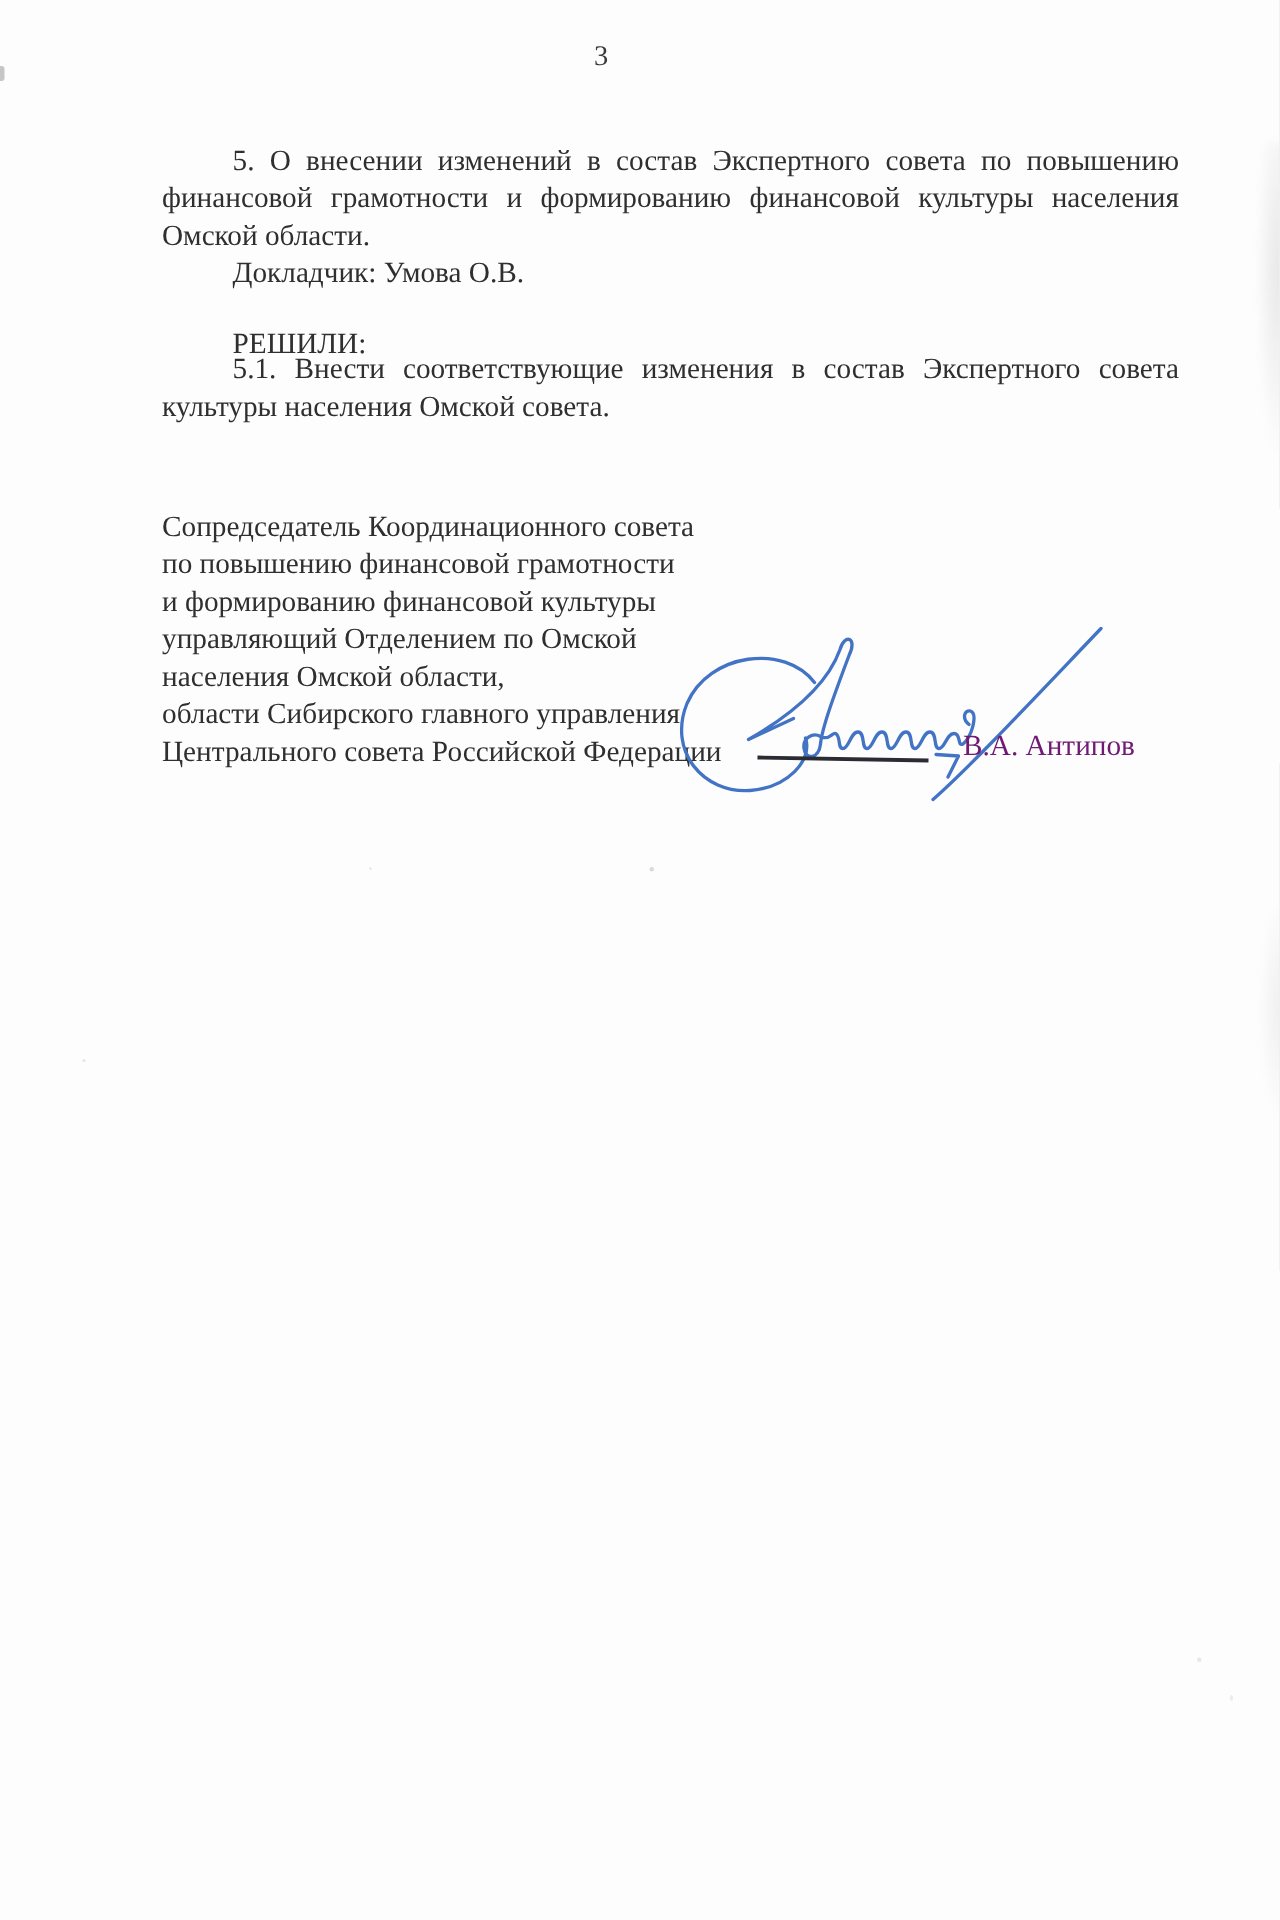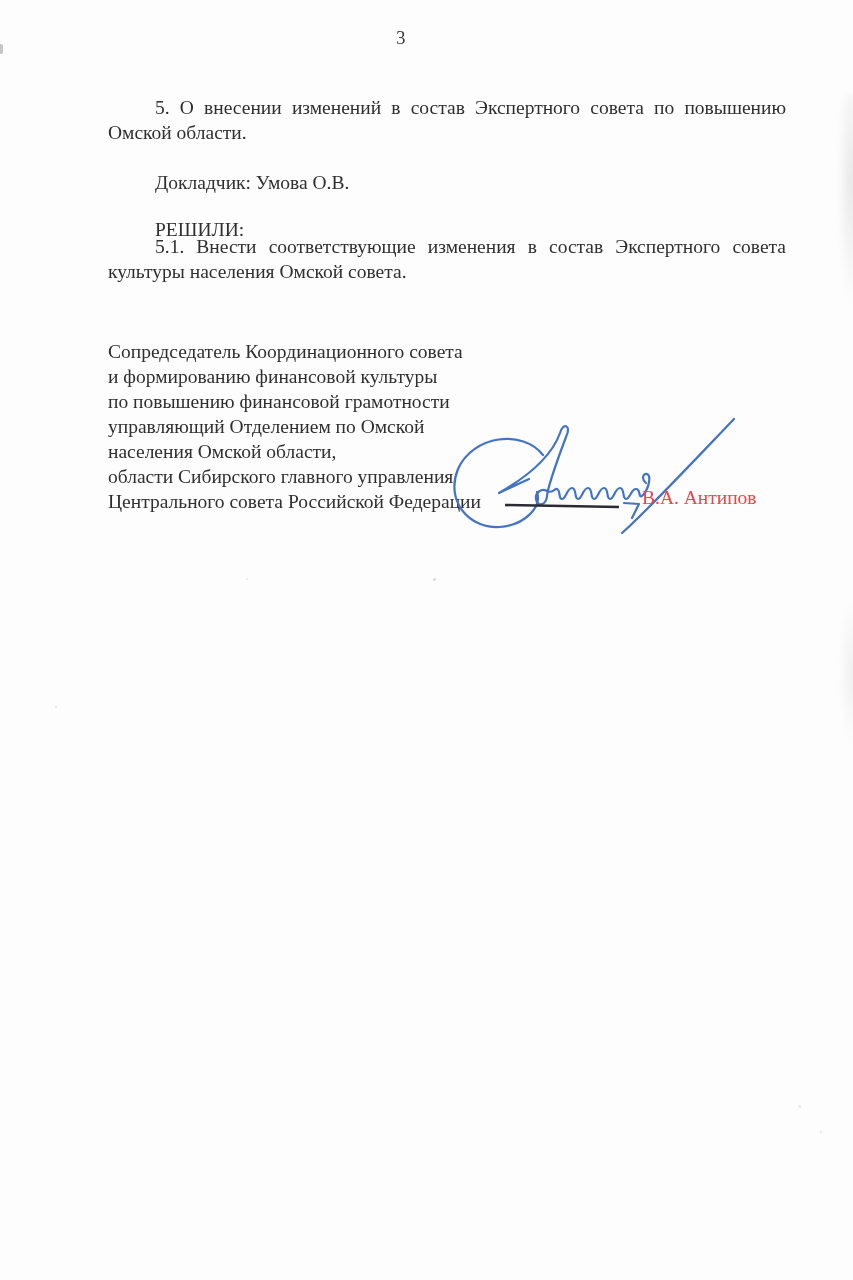--- a/index.html
+++ b/index.html
@@ -20,21 +20,21 @@
   .block {
     position:absolute; left:108px; width:678px;
     font-size:19.5px; line-height:25px;
   }
   .line { width:100%; }
   .j    { text-align:justify; text-align-last:justify; }
   .ind  { text-indent:47px; }
   .sig-block { width:400px; }
   .signatory-name {
     position:absolute; left:642px; top:487px;
-    font-size:19.5px; line-height:22px; color:#ef4444;
+    font-size:19.5px; line-height:22px; color:#701a75;
     white-space:nowrap;
   }
   .signature-wrap { position:absolute; left:445px; top:403px; width:320px; height:145px; }
   .signature-wrap svg { display:block; }
 
   
   .edge-mark { position:absolute; left:0; top:44px; width:3px; height:10px;
                background:#8f8f8f; opacity:.5; border-radius:0 2px 2px 0; }
   .smudge { position:absolute; pointer-events:none; }
   .smudge-r1 { right:-6px; top:95px;  width:22px; height:215px;
@@ -52,40 +52,41 @@
 </style>
 </head>
 <body>
 
 <div class="page">
 
   <div class="page-number">3</div>
 
   <div class="block" style="top:95px;">
     <div class="line j ind">5. О внесении изменений в состав Экспертного совета по повышению</div>
+    <div class="line j">финансовой грамотности и формированию финансовой культуры населения</div>
     <div class="line">Омской области.</div>
   </div>
 
   <div class="block" style="top:170px;">
     <div class="line ind">Докладчик: Умова О.В.</div>
   </div>
 
   <div class="block" style="top:217px;">
     <div class="line ind">РЕШИЛИ:</div>
   </div>
 
   <div class="block" style="top:234px;">
     <div class="line j ind">5.1. Внести соответствующие изменения в состав Экспертного совета</div>
     <div class="line">культуры населения Омской совета.</div>
   </div>
 
   <div class="block sig-block" style="top:339px;">
     <div class="line">Сопредседатель Координационного совета</div>
+    <div class="line">по повышению финансовой грамотности</div>
     <div class="line">и формированию финансовой культуры</div>
-    <div class="line">по повышению финансовой грамотности</div>
     <div class="line">управляющий Отделением по Омской</div>
     <div class="line">населения Омской области,</div>
     <div class="line">области Сибирского главного управления</div>
     <div class="line">Центрального совета Российской Федерации</div>
   </div>
 
   <div class="signature-wrap">
     <svg width="320" height="145" viewBox="0 0 320 145" fill="none">
 
       <path d="M 98,52 C 78,26 28,32 13,66 C 0,98 24,126 55,124 C 80,122 97,104 92,89" stroke-width="2.2" stroke-linecap="round" stroke-linejoin="round" stroke="#4273c4"></path>

